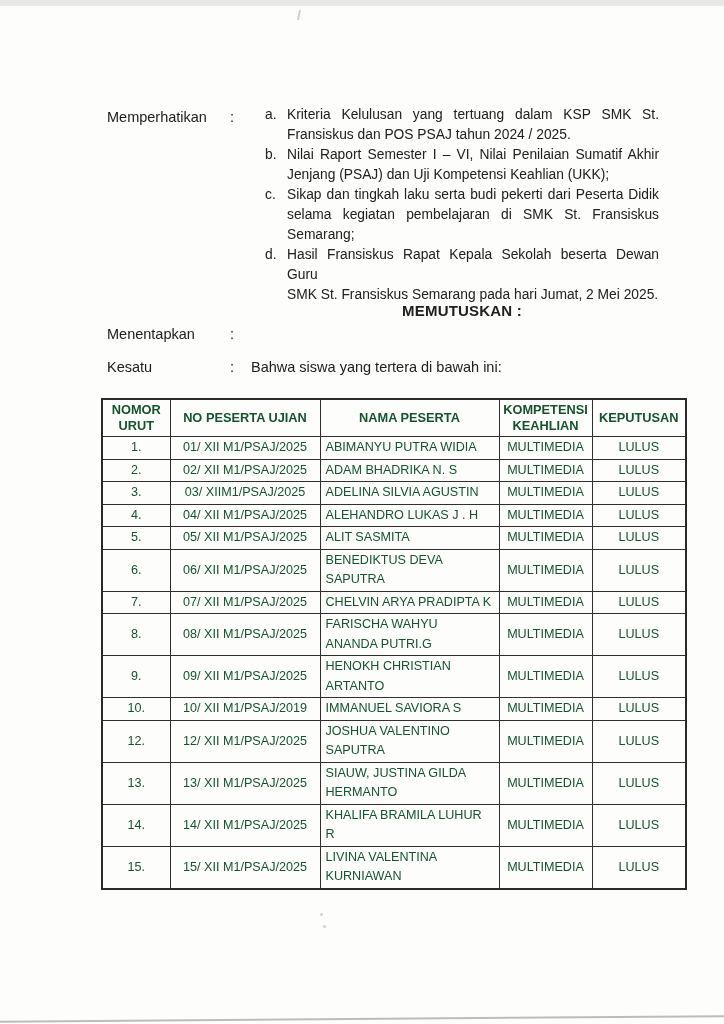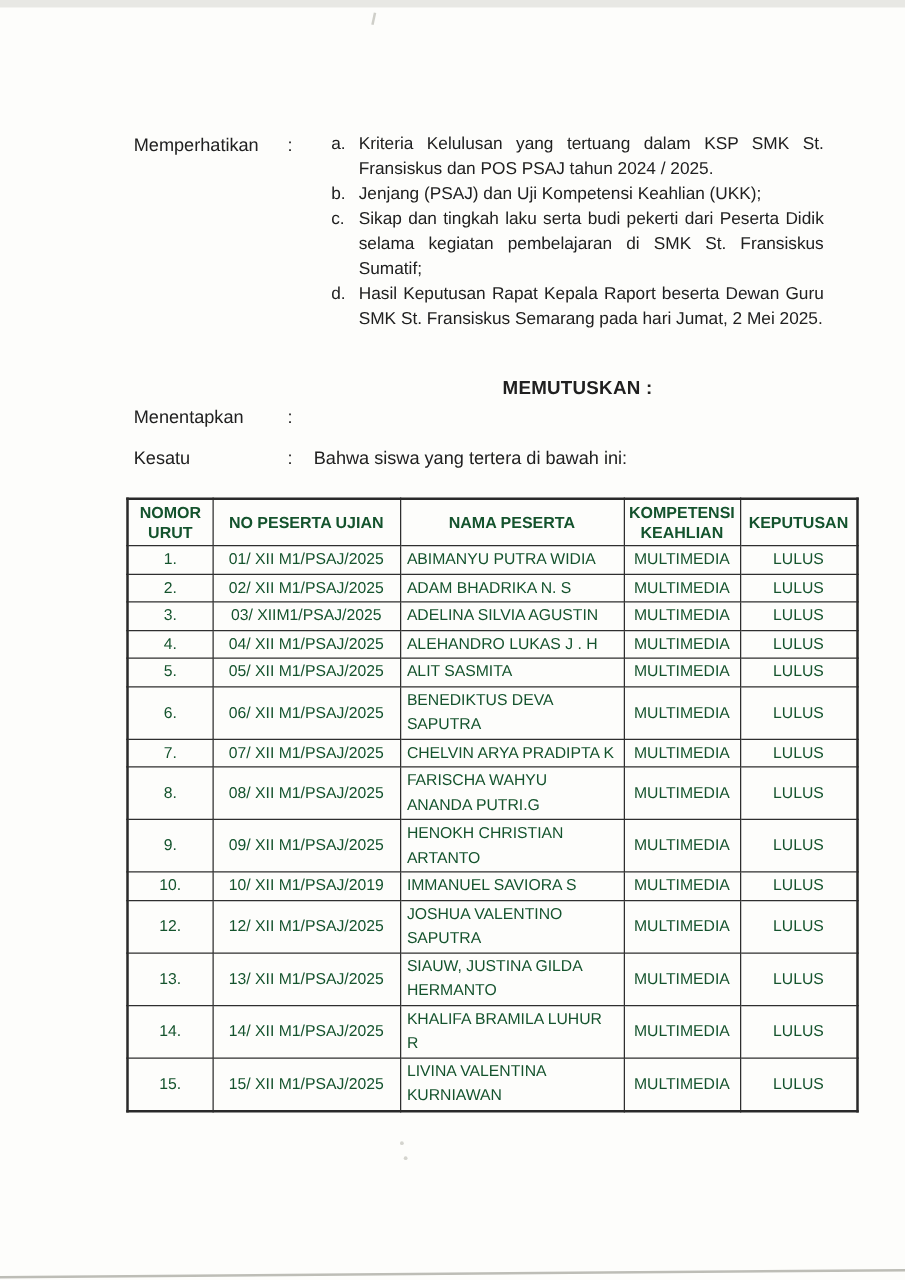--- a/index.html
+++ b/index.html
@@ -115,35 +115,36 @@
     <div class="item">
       <span class="letter">a.</span>
       <span class="itext">
         <span class="ln stretch">Kriteria Kelulusan yang tertuang dalam KSP SMK St.</span>
         <span class="ln">Fransiskus dan POS PSAJ tahun 2024 / 2025.</span>
       </span>
     </div>
     <div class="item">
       <span class="letter">b.</span>
       <span class="itext">
+        <span class="ln stretch">Nilai Raport Semester I – VI, Nilai Penilaian Sumatif Akhir</span>
         <span class="ln">Jenjang (PSAJ) dan Uji Kompetensi Keahlian (UKK);</span>
       </span>
     </div>
     <div class="item">
       <span class="letter">c.</span>
       <span class="itext">
         <span class="ln stretch">Sikap dan tingkah laku serta budi pekerti dari Peserta Didik</span>
         <span class="ln stretch">selama kegiatan pembelajaran di SMK St. Fransiskus</span>
-        <span class="ln">Sumatif;</span>
+        <span class="ln">Semarang;</span>
       </span>
     </div>
     <div class="item">
       <span class="letter">d.</span>
       <span class="itext">
-        <span class="ln stretch">Hasil Keputusan Rapat Kepala Raport beserta Dewan Guru</span>
+        <span class="ln stretch">Hasil Fransiskus Rapat Kepala Sekolah beserta Dewan Guru</span>
         <span class="ln">SMK St. Fransiskus Semarang pada hari Jumat, 2 Mei 2025.</span>
       </span>
     </div>
   </div>
 
   <div class="memutuskan">MEMUTUSKAN :</div>
 
   <span class="abs lbl" style="left:107px; top:318px;">Menentapkan</span>
   <span class="abs lbl" style="left:230px; top:318px;">:</span>
 

